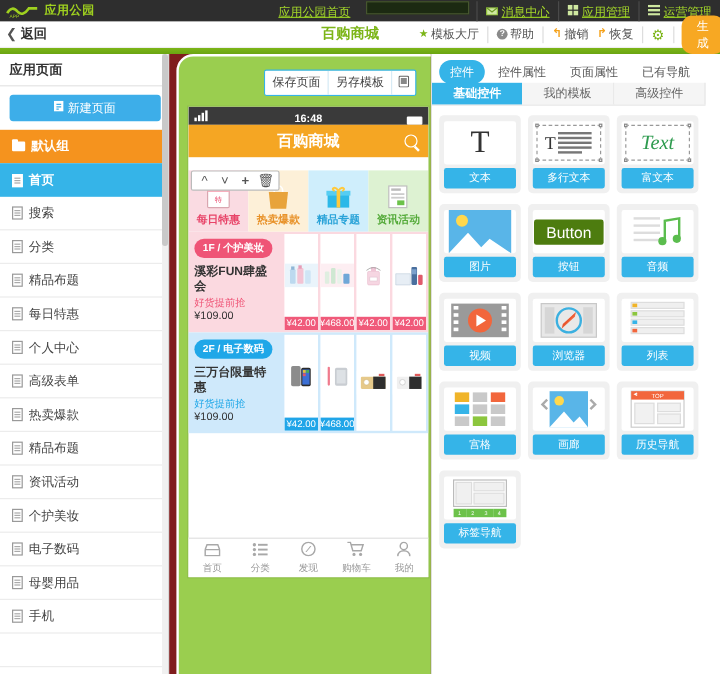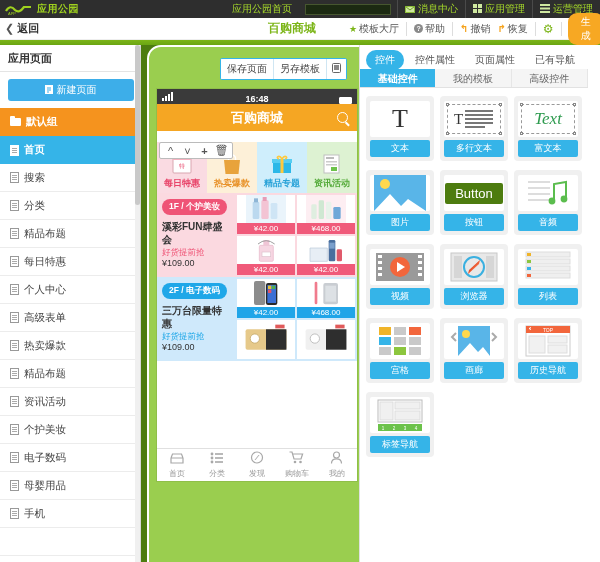--- a/index.html
+++ b/index.html
@@ -13,21 +13,21 @@
   
   .topbar {
     height:18px; background:#2e2e2e; display:flex; align-items:center;
     color:#8fc31f; position:relative;
   }
   .logo-wrap { display:flex; align-items:center; padding-left:4px; gap:3px; }
   .logo-mark {
     width:30px; height:14px; position:relative; display:block;
   }
   .logo-text { color:#9fd11f; font-size:10px; font-weight:bold; letter-spacing:0.5px;}
-  .topnav { margin-left:auto; display:flex; align-items:center; height:16px; }
+  .topnav { margin-left:auto; display:flex; align-items:flex-start; height:16px;text-decoration:underline; }
   .topnav .tn-item {
     display:flex; align-items:center; gap:3px; padding:0 7px; height:18px;
     color:#a5d82a; font-size:10px; border-left:1px solid #4a4a4a; white-space:nowrap;
   }
   .topnav .tn-item:first-child { border-left:none; }
   .tn-search {
     width:86px; height:11px; background:#1c2a12; border:1px solid #46562f;
     margin:0 6px;
   }
   .mini-icon { display:inline-block; }
@@ -110,21 +110,21 @@
     content:""; position:absolute; bottom:1px; left:1px;
     border-left:3px solid transparent;border-right:3px solid transparent;
     border-bottom:4px solid #9c9c9c;
   }
   .sb-scroll {
     position:absolute; right:0; top:0; width:5px; height:100%; background:#f0f0f0;
   }
   .sb-scroll-thumb { position:absolute; left:0; top:0; width:5px; height:160px; background:#c9c9c9; border-radius:3px;}
   
   .canvas {
-    width:243px; background:#4d7c0f; position:relative; overflow:hidden;
+    width:243px; background:#7f1d1d; position:relative; overflow:hidden;
   }
   .canvas-inner {
     position:absolute; left:6px; top:0px; width:231px; bottom:-20px;
     background:#9ace4f; border-radius:14px; border:2px solid #fff;
   }
   .save-row {
     position:absolute; top:13px; right:12px; display:flex; border:1px solid #35b4e8;
     background:#fff; border-radius:2px; overflow:hidden; z-index:4;
   }
   .save-row button {
@@ -169,21 +169,21 @@
   
   .floor { display:flex; height:84px; }
   .floor-left { width:78px; position:relative; padding:6px 5px 0 5px; }
   .floor-tag {
     display:inline-block; color:#fff; font-size:8.5px; font-weight:bold;
     padding:2px 7px; border-radius:9px; margin-bottom:5px;
   }
   .floor-title { font-size:10px; font-weight:bold; color:#333; line-height:13px;}
   .floor-sub { font-size:8.5px; line-height:12px; }
   .floor-price { font-size:9px; color:#333; }
-  .floor-right { flex:1; display:grid; grid-template-columns:1fr 1fr; gap:2px; padding:2px;}
+  .floor-right { flex:1; display:grid; grid-template-columns:1fr 1fr 1fr 1fr; gap:2px; padding:2px;}
   .pcard { background:#fff; display:flex; flex-direction:column; overflow:hidden; position:relative;}
   .pcard .pimg { flex:1; position:relative; overflow:hidden; }
   .pcard .pprice {
     height:11px; color:#fff; font-size:8px; display:flex; align-items:center;
     justify-content:center; font-family:"Liberation Sans",sans-serif;
   }
   
   .ph-tabbar {
     position:absolute; bottom:0; left:0; right:0; height:33px; background:#fff;
     border-top:1px solid #e0e0e0; display:flex;

